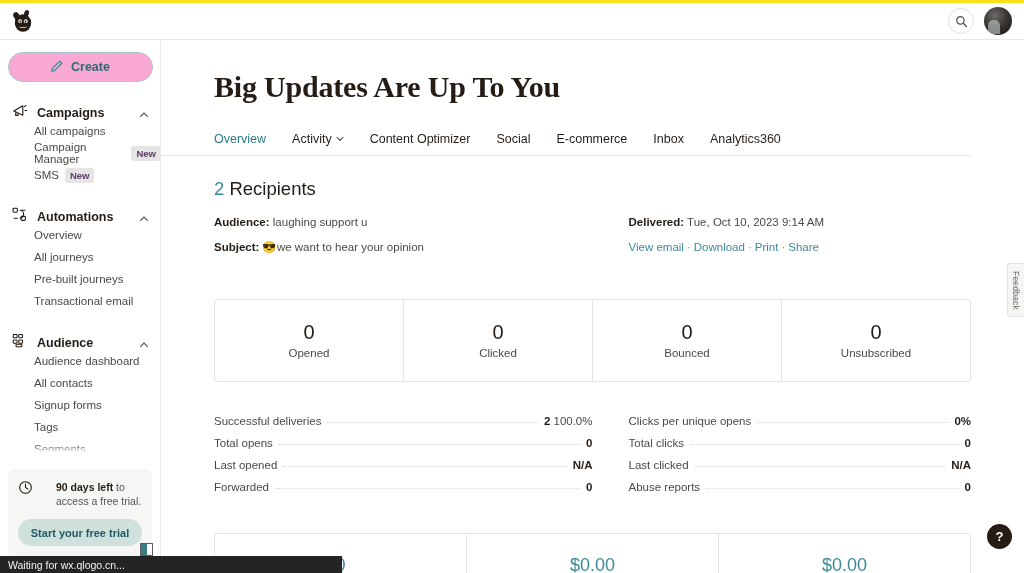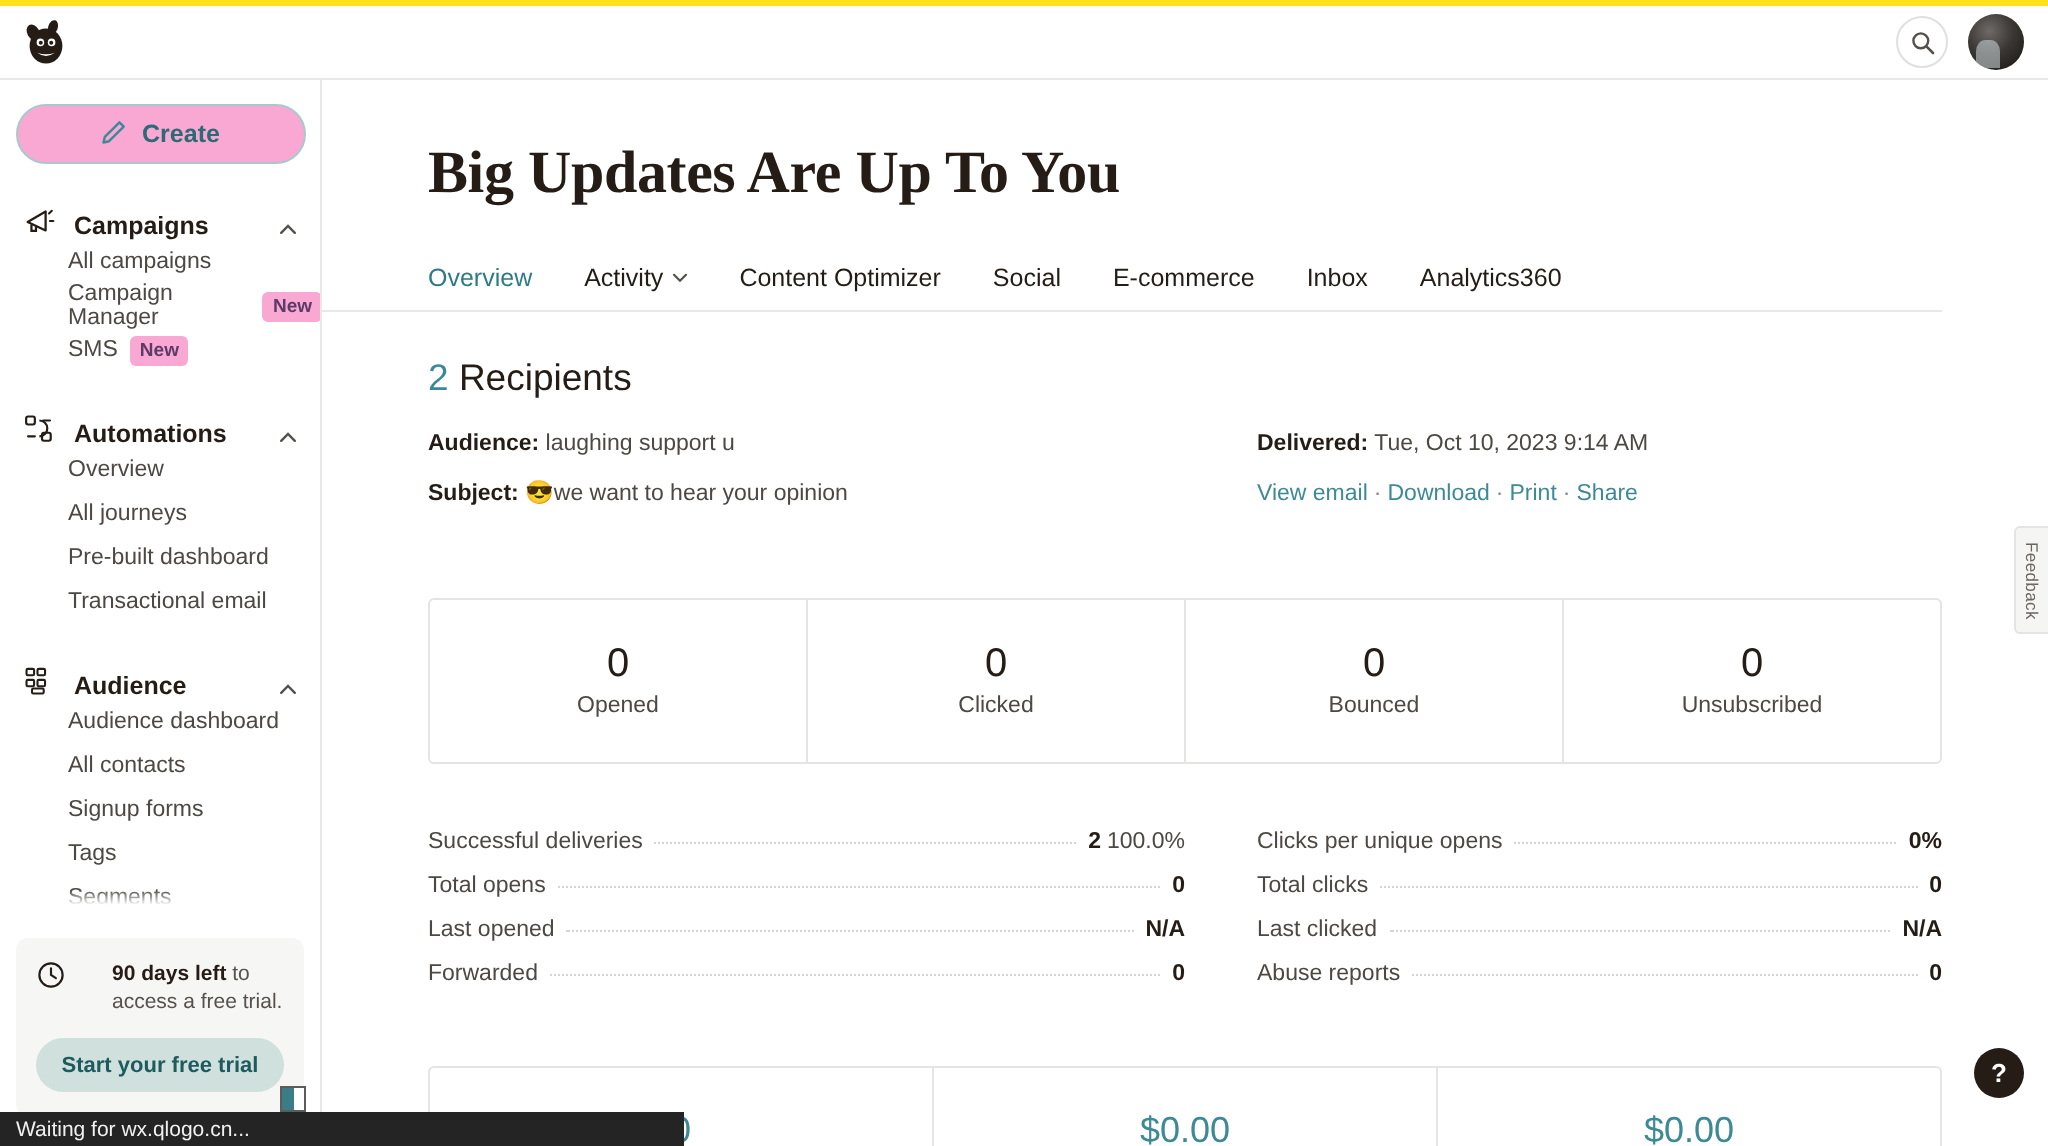--- a/index.html
+++ b/index.html
@@ -76,21 +76,21 @@
     display: flex; align-items: center; justify-content: center; margin-right: 8px;
   }
   .nav-group-label { font-size: 12.5px; font-weight: 700; color: #241c15; }
   .nav-chevron { margin-left: auto; color: #55504b; display: flex; }
   .nav-sub {
     display: flex; align-items: center; gap: 6px;
     padding-left: 34px; height: 22px;
     font-size: 11.5px; color: #4d4843; cursor: pointer;
   }
   .badge-new {
-    background: #f9a8d4; color: #5c3b66;
+    background: #e5e5e5; color: #5c3b66;
     font-size: 9.5px; font-weight: 700;
     padding: 1px 5px; border-radius: 3px; line-height: 13px;
   }
   .sidebar-fade {
     position: absolute; top: 405px; left: 0; width: 160px; height: 10px;
     background: linear-gradient(to bottom, rgba(255,255,255,0), #fff 75%);
   }
   .trial-card {
     position: absolute; bottom: 15px; left: 8px; width: 144px;
     background: #f6f6f4; border-radius: 6px; padding: 11px 10px 12px 10px;
@@ -319,21 +319,21 @@
             </svg>
         </span>
       </div>
       <div class="nav-sub">
         <span>Overview</span>
       </div>
       <div class="nav-sub">
         <span>All journeys</span>
       </div>
       <div class="nav-sub">
-        <span>Pre-built dashboard</span>
+        <span>Pre-built journeys</span>
       </div>
       <div class="nav-sub">
         <span>Transactional email</span>
       </div>
 
       <div class="nav-group-head">
         <span class="nav-group-icon">
           <svg width="17" height="17" viewBox="0 0 18 18">
             <rect x="2.4" y="2.6" width="4" height="3.4" rx=".7" fill="none" stroke="#241c15" stroke-width="1.1"></rect>
             <rect x="8.2" y="2.6" width="4" height="3.4" rx=".7" fill="none" stroke="#241c15" stroke-width="1.1"></rect>

